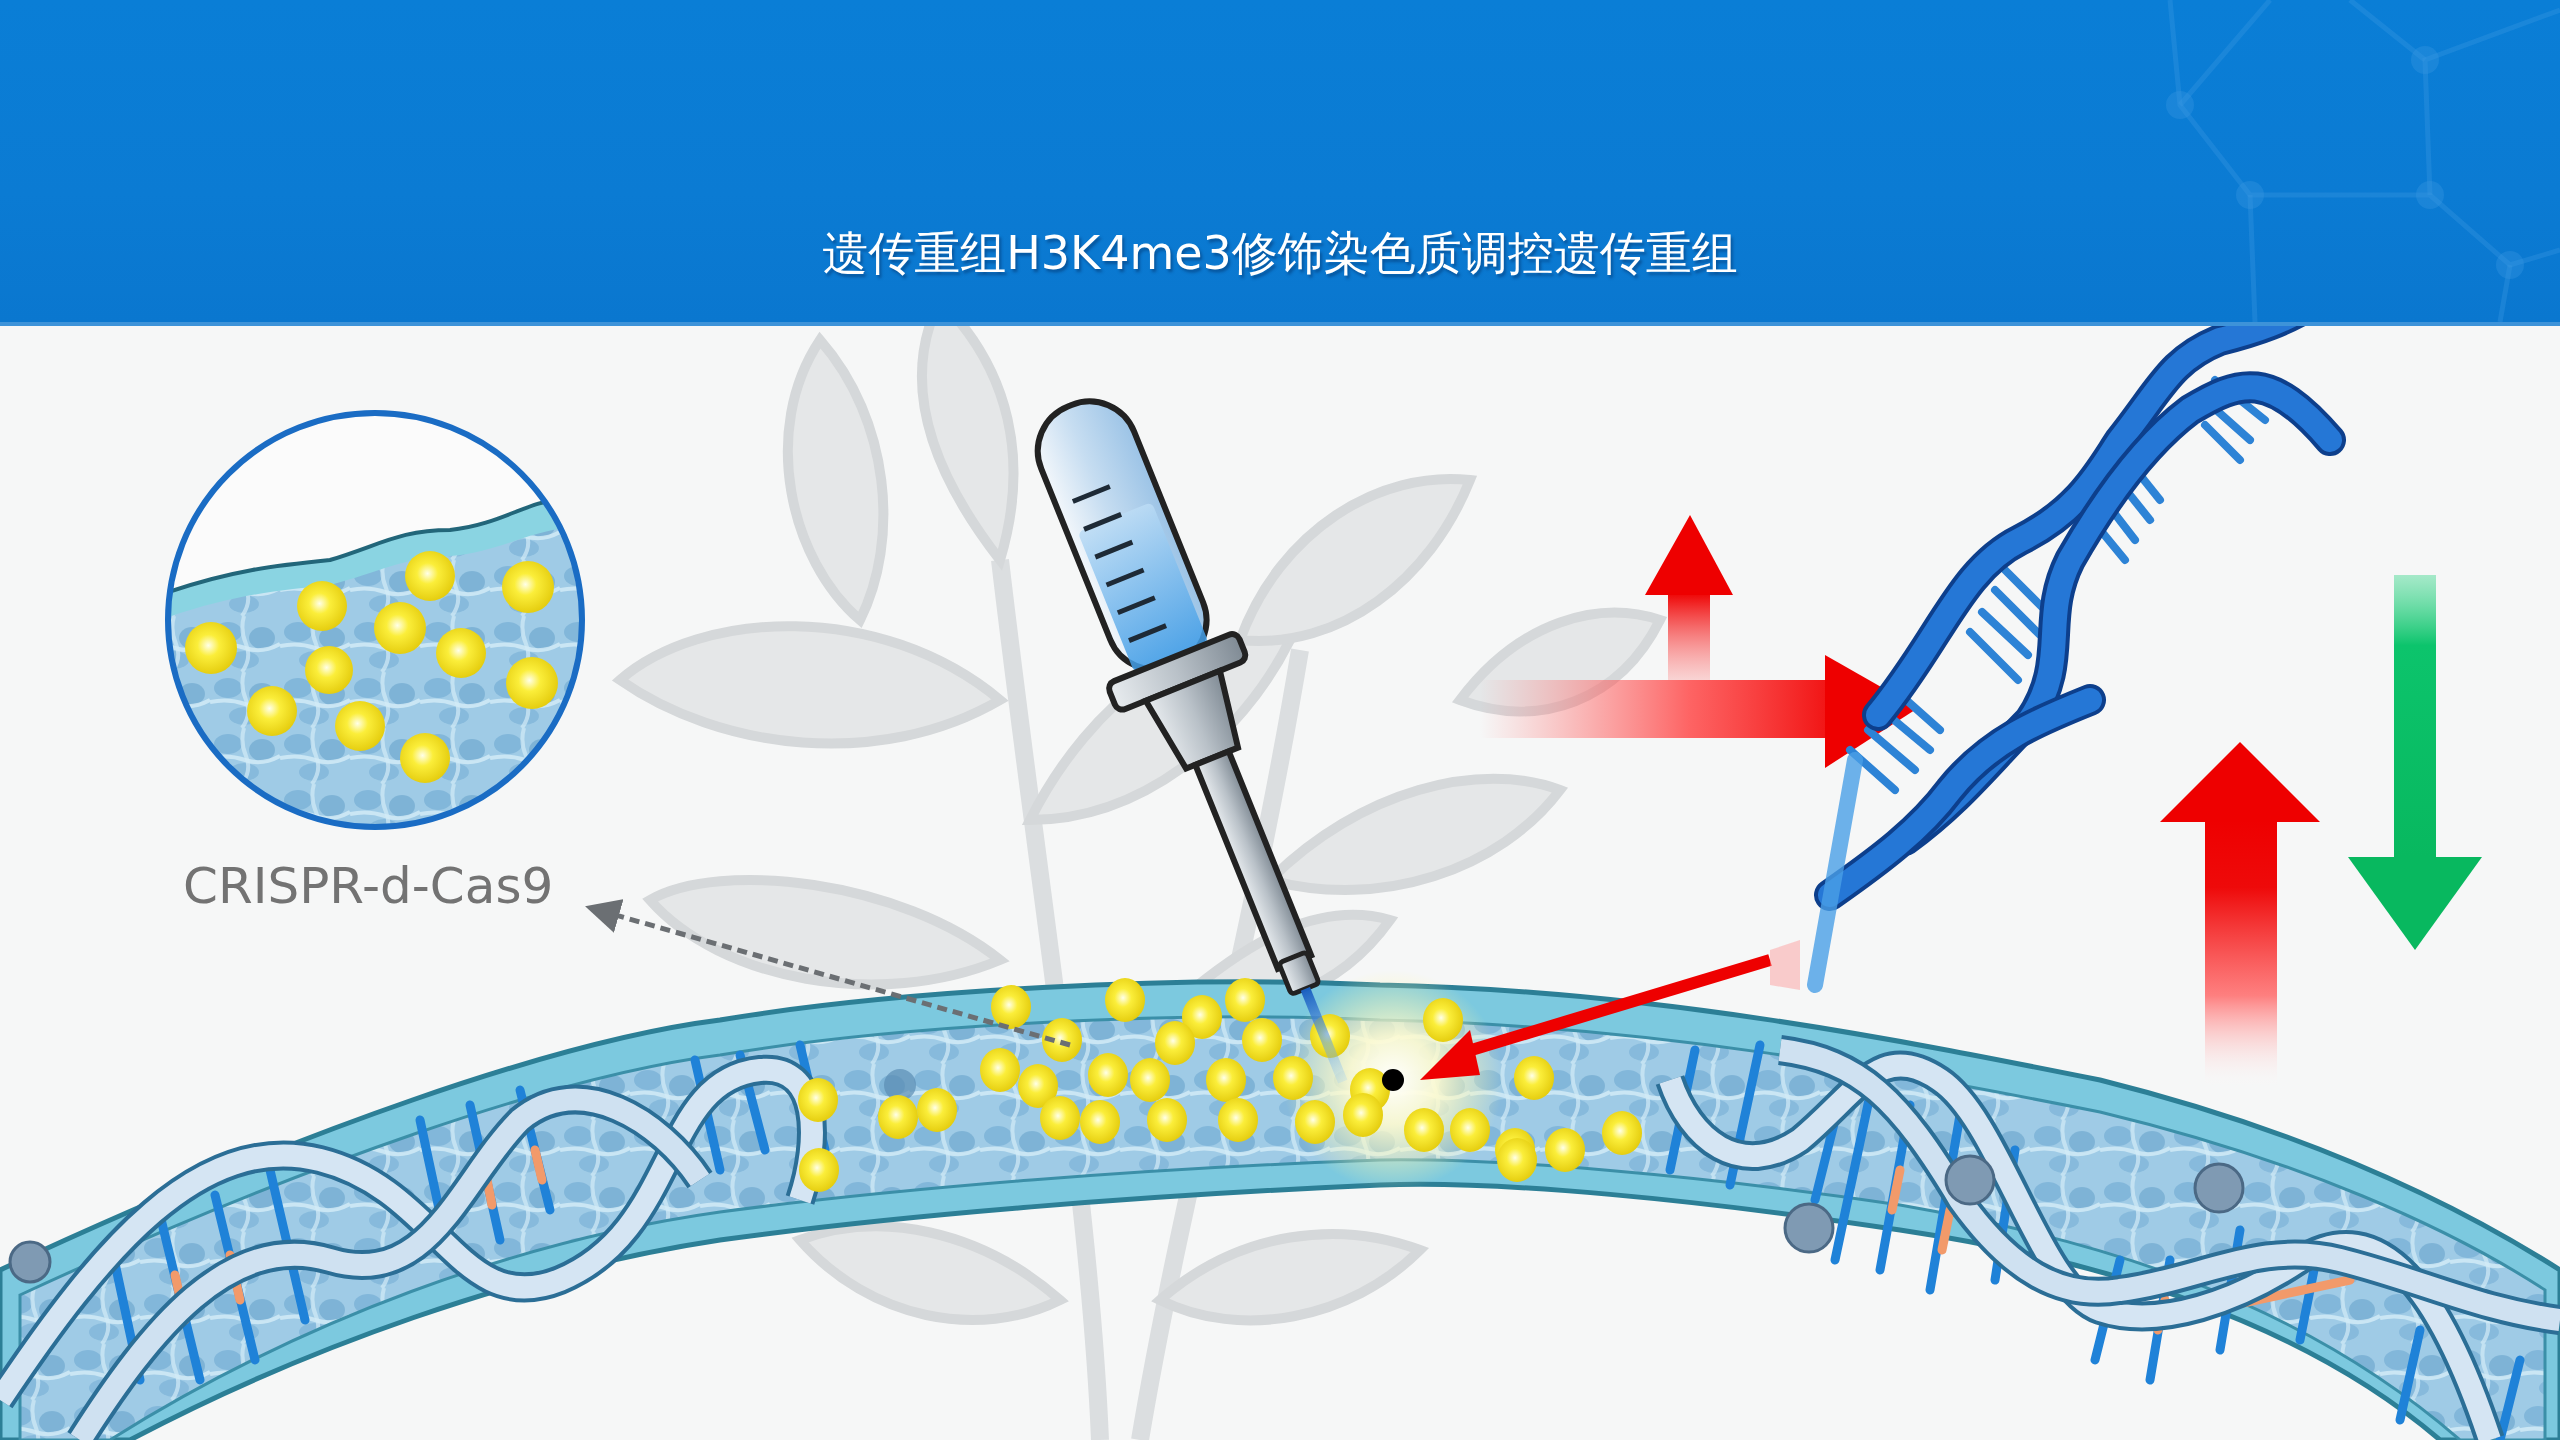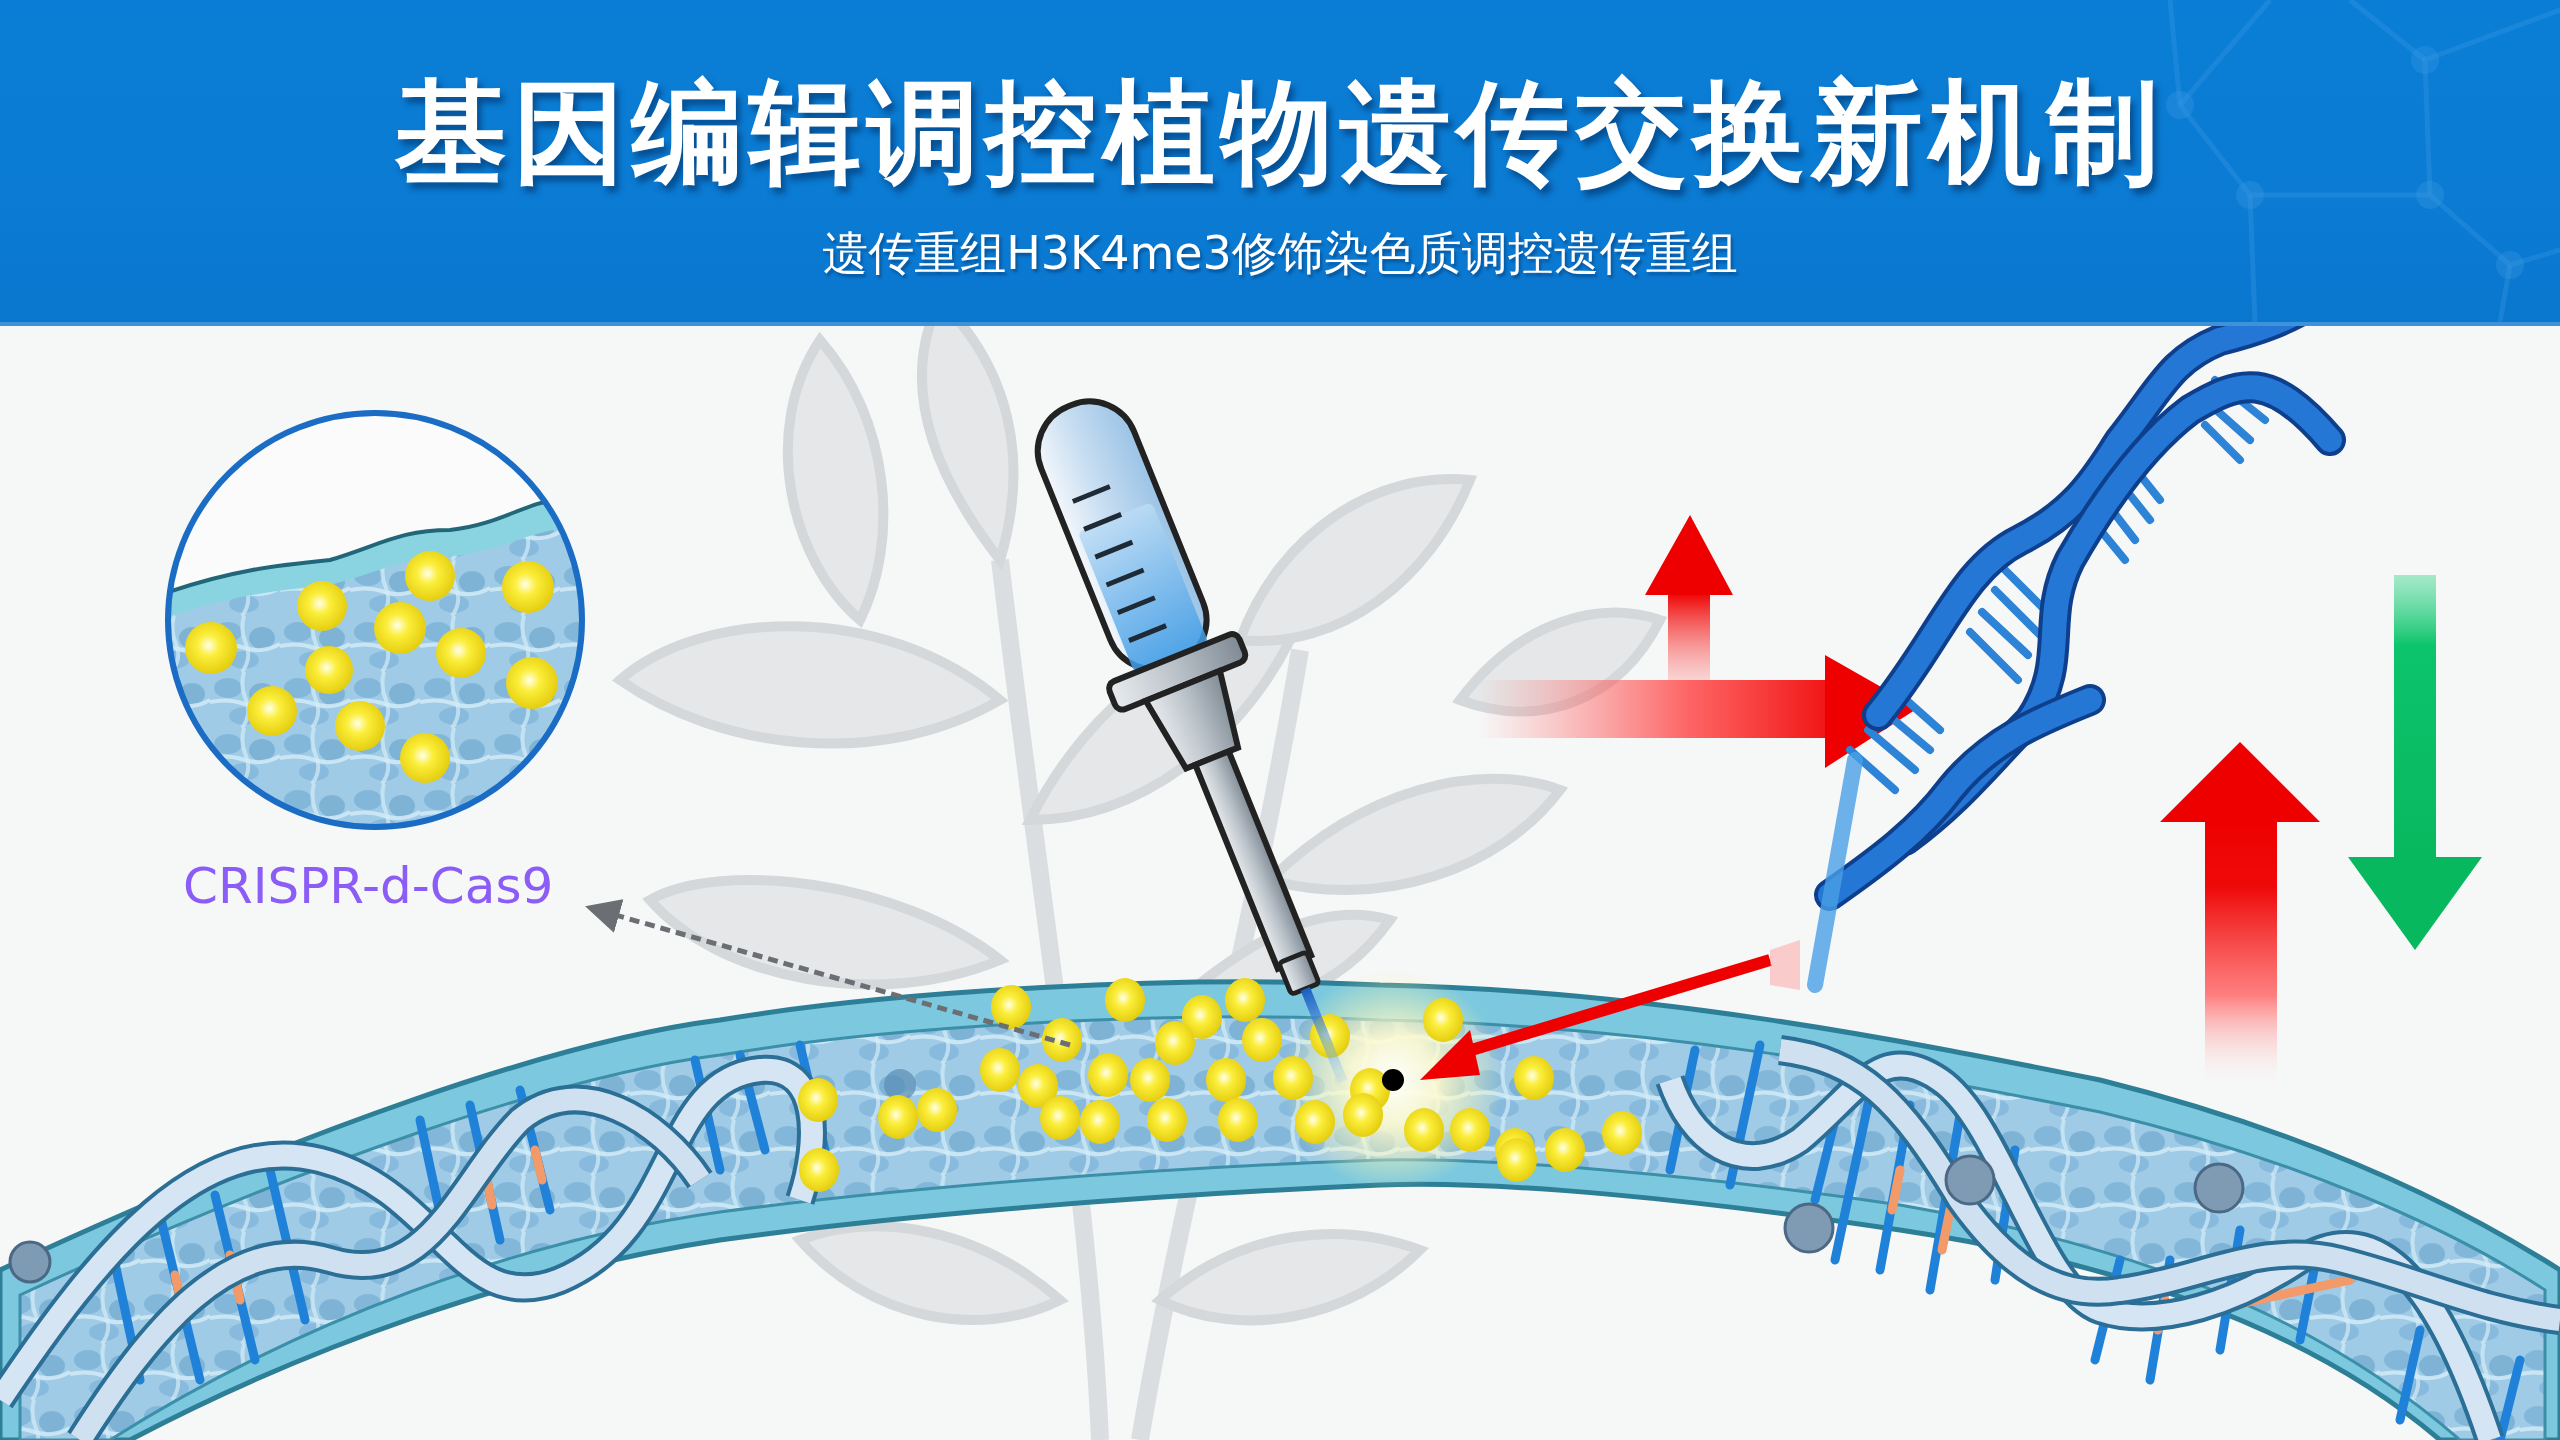--- a/index.html
+++ b/index.html
@@ -28,21 +28,21 @@
   }
   .tag {
     color: #ffffff; font-size: 46px; line-height: 70px;
     font-family: "DejaVu Sans", sans-serif;
     text-shadow: 2px 3px 3px rgba(0,40,90,0.45);
   }
   .stage { position: absolute; left: 0; top: 326px; width: 2560px; height: 1114px; }
   .stage svg { position: absolute; left: 0; top: 0; }
   .callout-label {
     position: absolute; left: 183px; top: 857px;
-    font-family: "DejaVu Sans", sans-serif; font-size: 50px; color: #8b5cf6;
+    font-family: "DejaVu Sans", sans-serif; font-size: 50px; color: #737373;
     letter-spacing: 0px;
   }
 </style>
 </head>
 <body>
 
 <div class="header">
   <svg class="header-net" width="2560" height="322" viewBox="0 0 2560 322">
     <g stroke="#3a98e2" stroke-opacity="0.35" stroke-width="5" fill="none">
       <path d="M2170 0 L2180 105 L2250 195 L2430 195 L2510 265 L2560 250"></path>
@@ -53,21 +53,20 @@
       <path d="M2510 265 L2500 322"></path>
     </g>
     <g fill="#3a98e2" fill-opacity="0.35">
       <circle cx="2180" cy="105" r="14"></circle>
         <circle cx="2250" cy="195" r="14"></circle>
       <circle cx="2430" cy="195" r="14"></circle>
         <circle cx="2425" cy="60" r="14"></circle>
       <circle cx="2510" cy="265" r="14"></circle>
     </g>
   </svg>
-  <div class="title">基因编辑调控植物遗传交换新机制</div>
   <div class="tags">
     <span class="tag">遗传重组</span>
     <span class="tag">H3K4me3修饰</span>
     <span class="tag">染色质调控</span>
     <span class="tag">遗传重组</span>
   </div>
 </div>
 <div class="header-rule"></div>
 
 <div class="stage">

